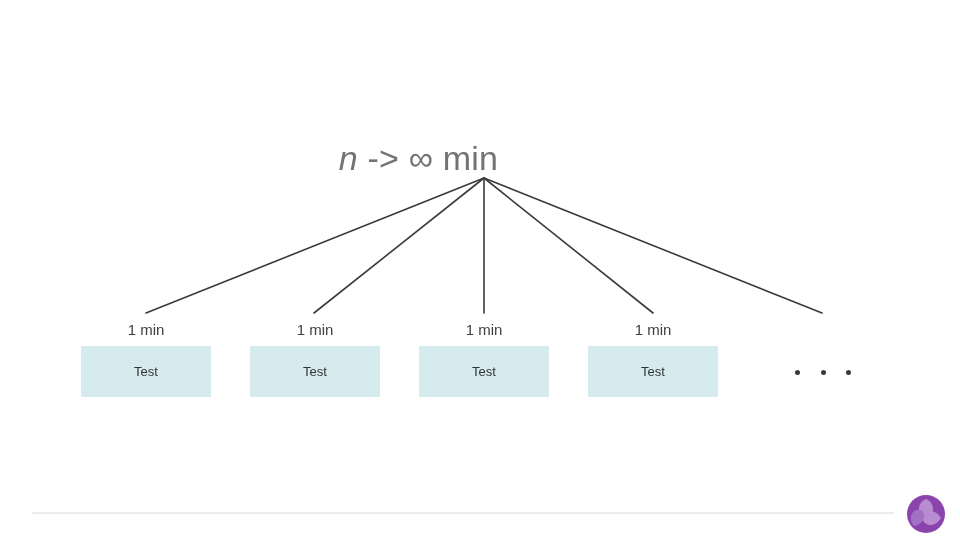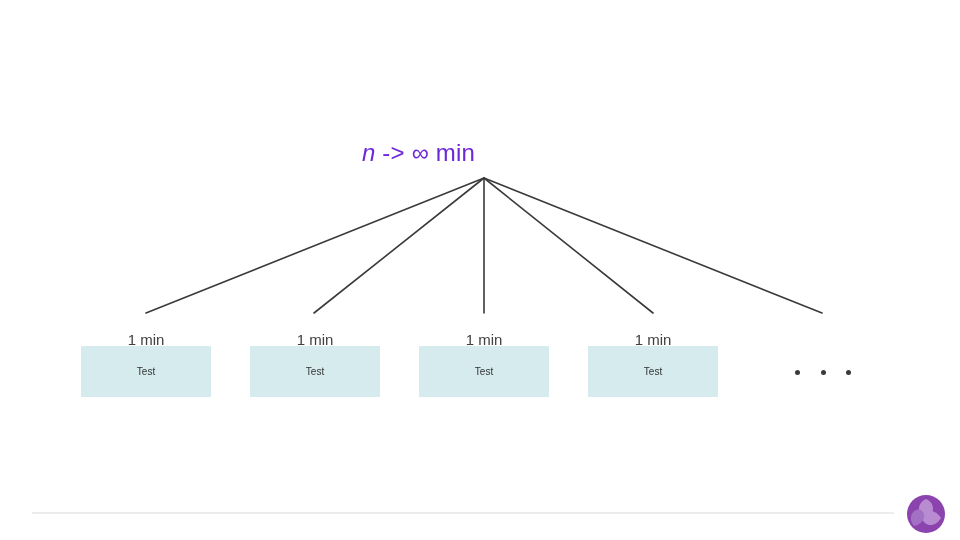--- a/index.html
+++ b/index.html
@@ -28,53 +28,52 @@
     width: 960px;
     height: 540px;
     pointer-events: none;
   }
   .top-label {
     position: absolute;
     left: 0;
     top: 139px;
     width: 837px;
     text-align: center;
-    font-size: 24px;
-    color: #6d28d9;
+    font-size: 34px;
+    color: #737373;
     letter-spacing: 0.2px;
     white-space: pre;
   }
   .top-label .var {
     font-style: italic;
   }
   .branch-label {
     position: absolute;
     top: 321px;
     width: 140px;
     text-align: center;
     font-size: 15px;
     color: #404040;
     white-space: pre;
-    margin-top: 10px;
   }
   .branch-label .var {
     font-style: italic;
   }
   .test-box {
     position: absolute;
     top: 346px;
     width: 130px;
     height: 51px;
     background: #d6ebee;
     display: flex;
     align-items: center;
     justify-content: center;
   }
   .test-box .box-text {
-    font-size: 10px;
+    font-size: 13px;
     color: #333333;
   }
   .ellipsis {
     position: absolute;
     top: 364px;
     left: 795px;
     width: 56px;
     height: 16px;
     display: flex;
     align-items: center;

